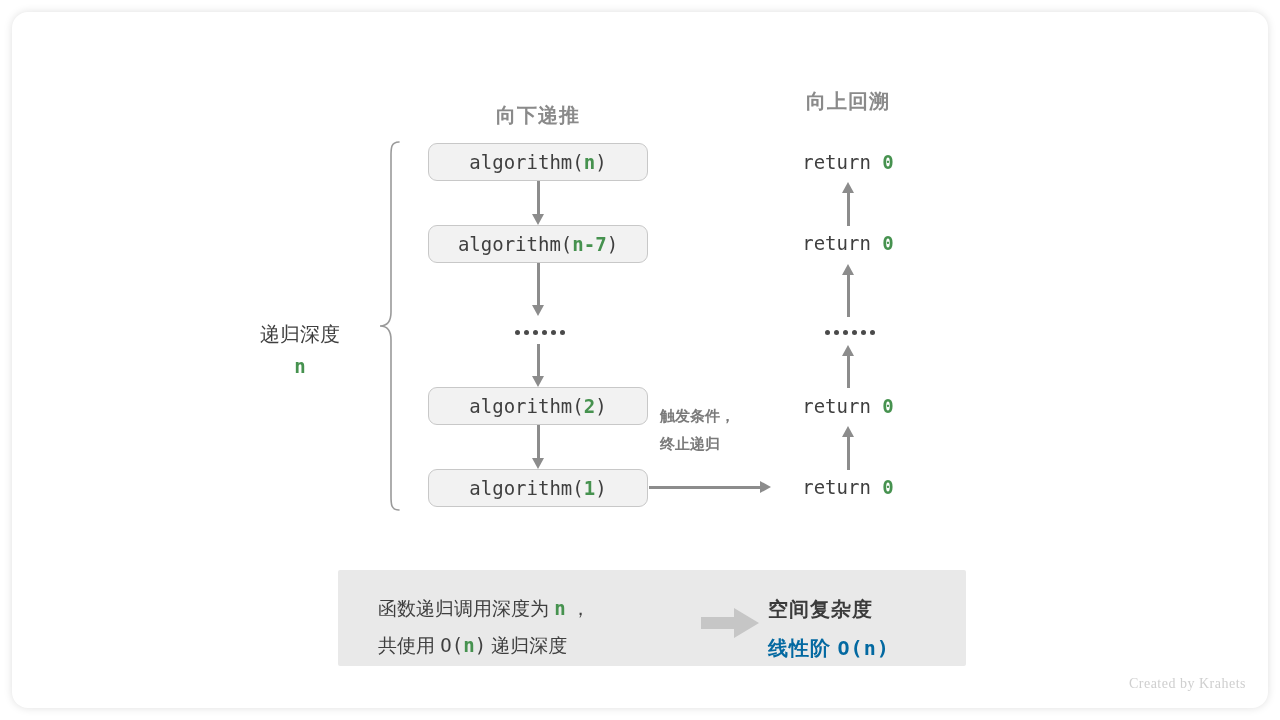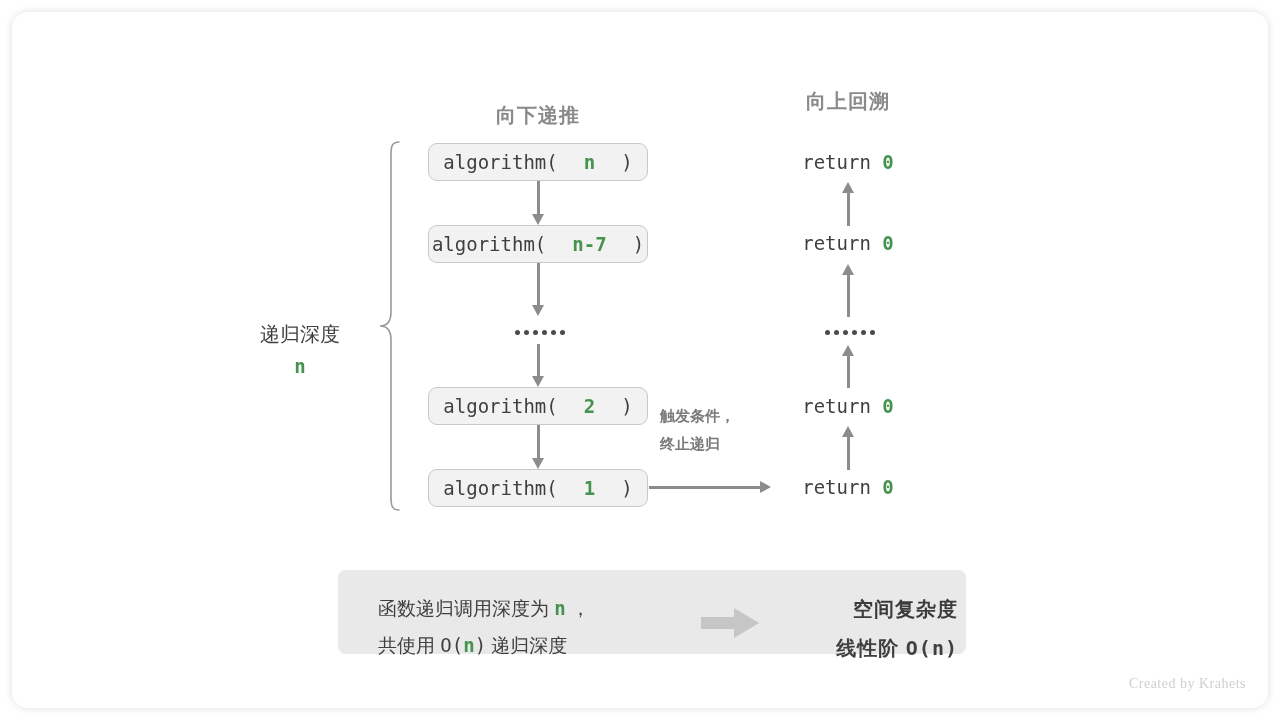--- a/index.html
+++ b/index.html
@@ -46,21 +46,20 @@
     background: #f2f2f2;
     border: 1.4px solid #c8c8c8;
     border-radius: 9px;
     display: flex;
     align-items: center;
     justify-content: center;
     font-family: "DejaVu Sans Mono", monospace;
     font-size: 19px;
     color: #3f3f3f;
     letter-spacing: 0px;
-    gap: 26px;
   }
   .call-box .arg { color: #46924f; font-weight: bold; }
 
   
   .ret {
     font-family: "DejaVu Sans Mono", monospace;
     font-size: 19px;
     color: #3f3f3f;
     white-space: nowrap;
     text-align: center;
@@ -136,23 +135,23 @@
     color: #7a7a7a;
     line-height: 1.85;
     white-space: nowrap;
   }
 
   
   #summary-panel {
     left: 326px;
     top: 558px;
     width: 628px;
-    height: 84px;
+    height: 96px;
     background: #e9e9e9;
-    border-radius: 8px;
+    border-radius: 2px;
   }
   .sum-left {
     position: absolute;
     left: 40px;
     top: 20px;
     font-family: "Liberation Sans", sans-serif;
     font-size: 19px;
     color: #3f3f3f;
     line-height: 1.95;
     white-space: nowrap;
@@ -166,36 +165,36 @@
     top: 38px;
     width: 58px;
     height: 30px;
   }
 
   .sum-right {
     position: absolute;
     left: 430px;
     top: 20px;
     width: 190px;
-    text-align: right;
+    text-align: left;
     line-height: 1.95;
     white-space: nowrap;
   }
   .sum-right .title {
     font-family: "Liberation Sans", sans-serif;
     font-size: 20px;
     font-weight: bold;
     color: #3b3b3b;
     letter-spacing: 1px;
   }
   .sum-right .value {
     font-family: "Liberation Sans", sans-serif;
     font-size: 20px;
     font-weight: bold;
-    color: #404040;
+    color: #0369a1;
     letter-spacing: 1px;
   }
   .sum-right .value .mono { font-family: "DejaVu Sans Mono", monospace; }
 
   
   #footer-credit {
     right: 22px;
     bottom: 16px;
     font-family: Liberation Serif, serif;
     font-size: 14px;

